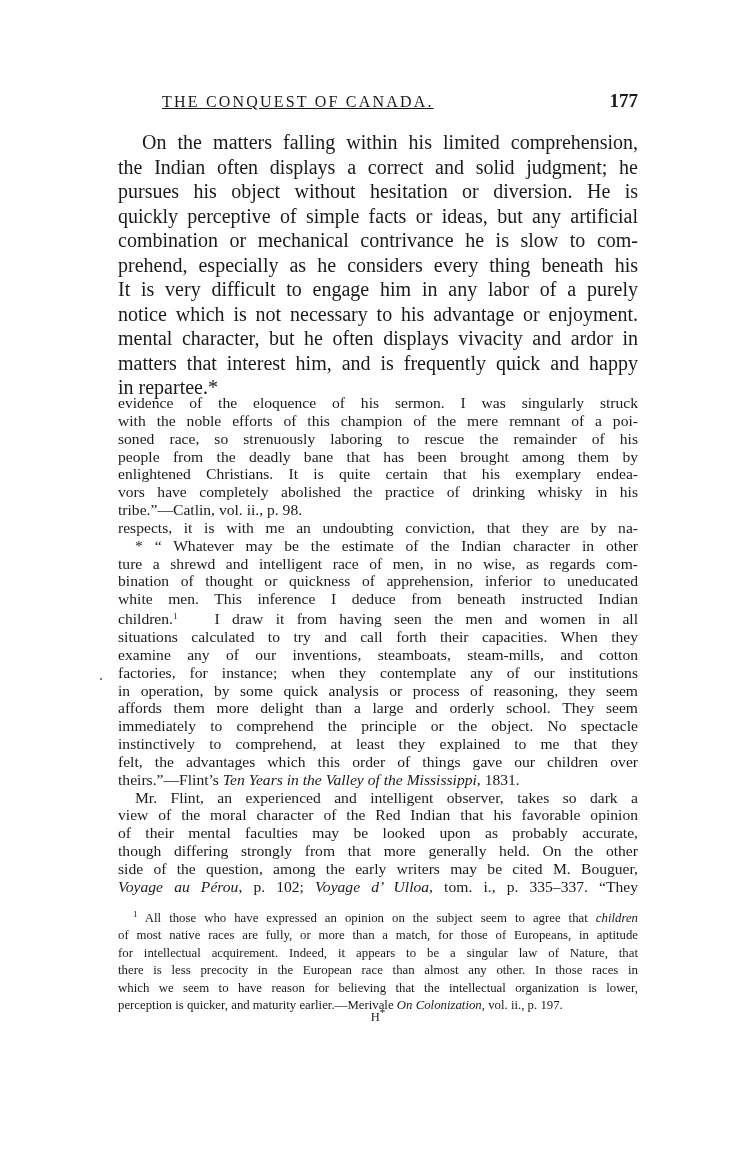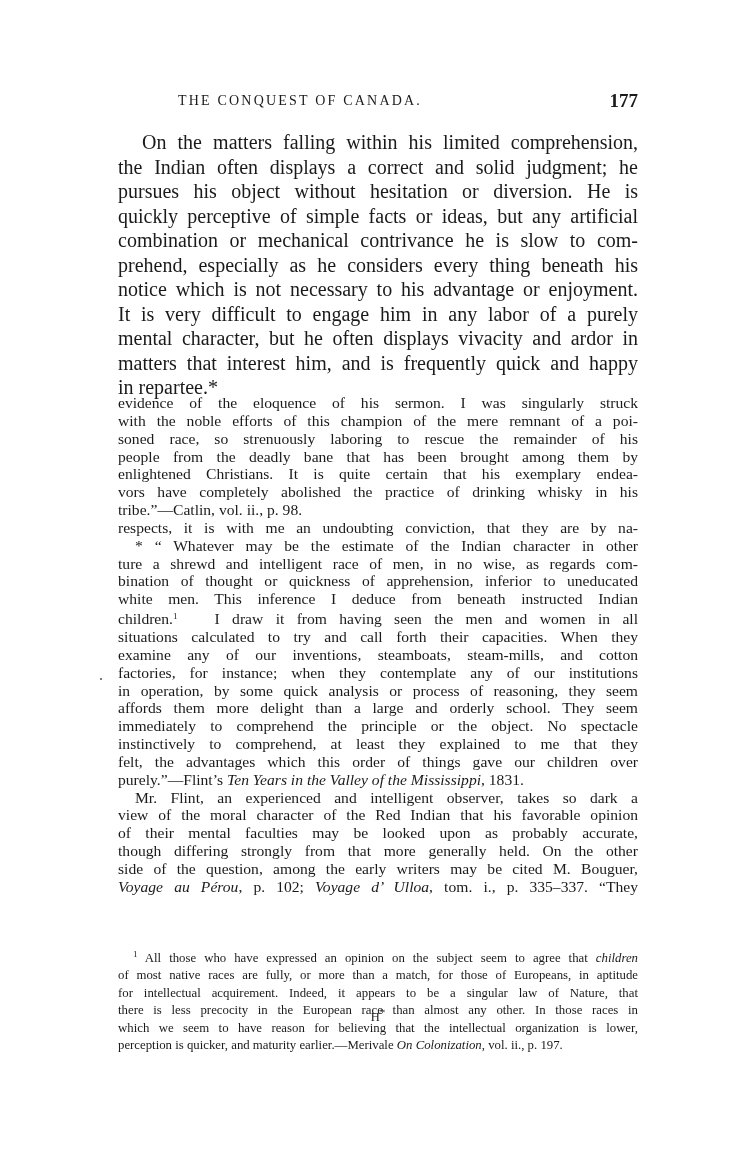--- a/index.html
+++ b/index.html
@@ -1,33 +1,33 @@
 <!DOCTYPE html>
 <html><head>
 <meta charset="utf-8">
 <style>
   html, body { margin: 0; padding: 0; background: #ffffff; }
   body { width: 744px; height: 1162px; position: relative; overflow: hidden; color: #1a1a1a; font-family: "Liberation Serif", "DejaVu Serif", serif; }
   .page { position: absolute; left: 118px; top: 0; width: 520px; }
   .running-head { position: absolute; top: 93px; left: 0; width: 520px; height: 22px; }
-  .running-title { position: absolute; left: 60px; top: 0; font-size: 14px; letter-spacing: 2.2px; font-variant: small-caps; text-transform: uppercase; white-space: nowrap; }
+  .running-title { position: absolute; left: 44px; top: 0; font-size: 16px; letter-spacing: 2.2px; font-variant: small-caps; text-transform: uppercase; white-space: nowrap; text-decoration: underline; }
   .page-number { position: absolute; right: 0; top: -3px; font-size: 19px; font-weight: bold; }
 
   .line { display: block; white-space: nowrap; text-align: justify; text-align-last: justify; }
   .line.last { text-align-last: left; }
   .indent { padding-left: 22px; }
 
   .main-text { position: absolute; top: 130px; left: 0; width: 520px; font-size: 20px; line-height: 24.5px; }
   .main-text .indent { padding-left: 24px; }
 
   .notes { position: absolute; top: 394px; left: 0; width: 520px; font-size: 15.6px; line-height: 17.85px; }
   .notes .indent { padding-left: 17px; }
 
   .footnote { position: absolute; top: 906px; left: 0; width: 520px; font-size: 12.8px; line-height: 17.4px; }
-  .footnote .indent { padding-left: 15px; margin-top: 40px; }
+  .footnote .indent { padding-left: 15px; }
 
   .signature-mark { position: absolute; top: 1006px; left: 0; width: 520px; text-align: center; font-size: 12.5px; }
   .signature-mark sup { font-size: 11px; }
   sup.fn { font-size: 9px; vertical-align: 5px; }
   i { }
   .stray-dot { position: absolute; left: 100px; top: 678px; width: 2px; height: 2px; background: #555; border-radius: 50%; }
 </style>
 </head>
 <body>
 
@@ -38,22 +38,22 @@
     <span class="page-number">177</span>
   </div>
 
   <div class="main-text">
     <span class="line indent">On the matters falling within his limited comprehension,</span>
     <span class="line">the Indian often displays a correct and solid judgment; he</span>
     <span class="line">pursues his object without hesitation or diversion.  He is</span>
     <span class="line">quickly perceptive of simple facts or ideas, but any artificial</span>
     <span class="line">combination or mechanical contrivance he is slow to com-</span>
     <span class="line">prehend, especially as he considers every thing beneath his</span>
+    <span class="line">It is very difficult to engage him in any labor of a purely</span>
     <span class="line">notice which is not necessary to his advantage or enjoyment.</span>
-    <span class="line">It is very difficult to engage him in any labor of a purely</span>
     <span class="line">mental character, but he often displays vivacity and ardor in</span>
     <span class="line">matters that interest him, and is frequently quick and happy</span>
     <span class="line last">in repartee.*</span>
   </div>
 
   <div class="notes">
     <span class="line">evidence of the eloquence of his sermon.  I was singularly struck</span>
     <span class="line">with the noble efforts of this champion of the mere remnant of a poi-</span>
     <span class="line">soned race, so strenuously laboring to rescue the remainder of his</span>
     <span class="line">people from the deadly bane that has been brought among them by</span>
@@ -67,21 +67,21 @@
     <span class="line">white men.  This inference I deduce from beneath instructed Indian</span>
     <span class="line"><span>children.</span><sup class="fn">1</sup>&nbsp;&nbsp;&nbsp;<span>I draw it from having seen the men and women in all</span></span>
     <span class="line">situations calculated to try and call forth their capacities.  When they</span>
     <span class="line">examine any of our inventions, steamboats, steam-mills, and cotton</span>
     <span class="line">factories, for instance; when they contemplate any of our institutions</span>
     <span class="line">in operation, by some quick analysis or process of reasoning, they seem</span>
     <span class="line">affords them more delight than a large and orderly school.  They seem</span>
     <span class="line">immediately to comprehend the principle or the object.  No spectacle</span>
     <span class="line">instinctively to comprehend, at least they explained to me that they</span>
     <span class="line">felt, the advantages which this order of things gave our children over</span>
-    <span class="line last"><span>purely.”—Flint’s </span><i>Ten Years in the Valley of the Mississippi</i><span>, 1831.</span></span>
+    <span class="line last"><span>theirs.”—Flint’s </span><i>Ten Years in the Valley of the Mississippi</i><span>, 1831.</span></span>
     <span class="line indent">Mr. Flint, an experienced and intelligent observer, takes so dark a</span>
     <span class="line">view of the moral character of the Red Indian that his favorable opinion</span>
     <span class="line">of their mental faculties may be looked upon as probably accurate,</span>
     <span class="line">though differing strongly from that more generally held.  On the other</span>
     <span class="line">side of the question, among the early writers may be cited M. Bouguer,</span>
     <span class="line"><i>Voyage au Pérou</i><span>, p. 102; </span><i>Voyage d’ Ulloa</i><span>, tom. i., p. 335–337.  “They</span></span>
   </div>
 
   <div class="footnote">
     <span class="line indent"><sup class="fn">1</sup> <span>All those who have expressed an opinion on the subject seem to agree that </span><i>children</i></span>

